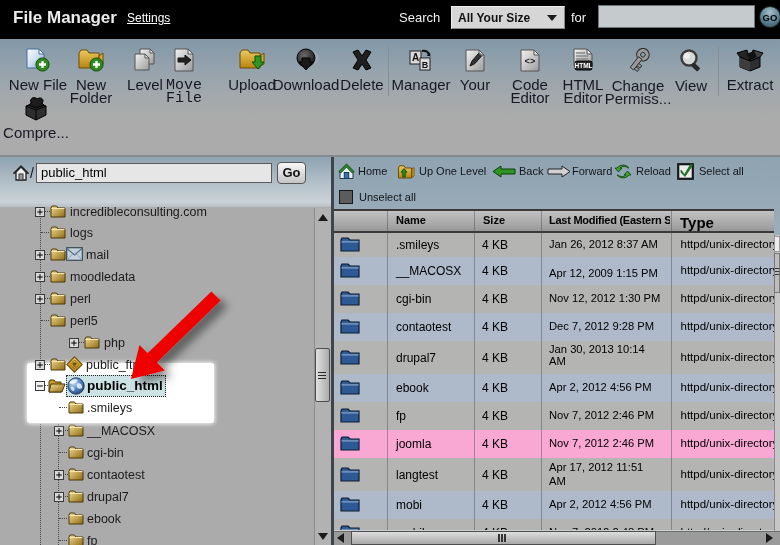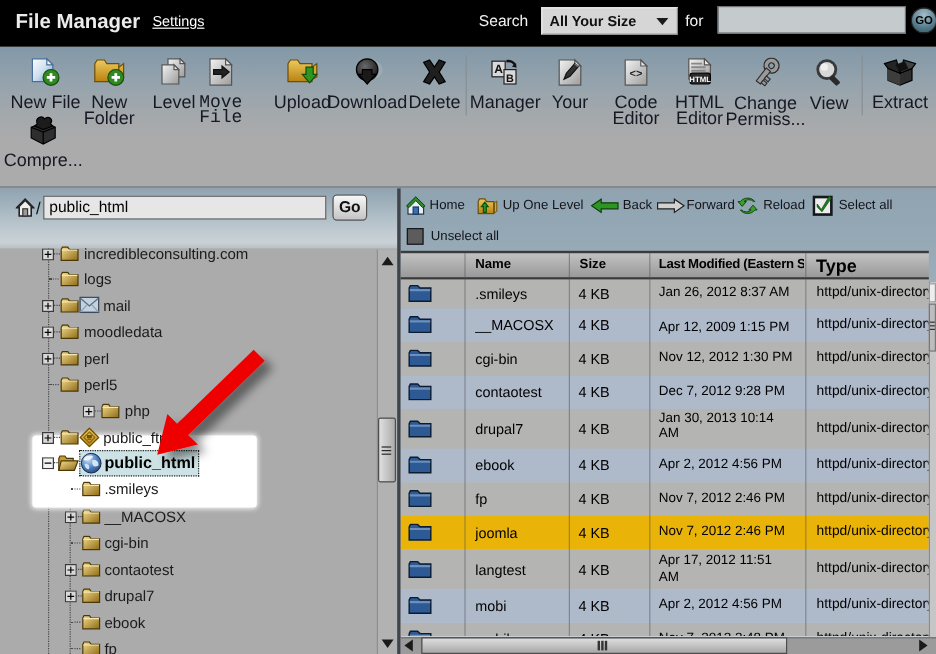--- a/index.html
+++ b/index.html
@@ -511,21 +511,21 @@
   </div>
 <div class="row" style="top:402px;height:28px;background:#b4b4b2;">
     <svg style="top:6px;" width="20" height="15" viewBox="0 0 20 15">
       <use href="#sym-bfold"></use>
     </svg>
     <span class="nm" style="top:7px;">fp</span>
     <span class="sz" style="top:7px;">4 KB</span>
     <span class="dt" style="top:7px;">Nov 7, 2012 2:46 PM</span>
     <span class="ty" style="top:7px;">httpd/unix-directory</span>
   </div>
-<div class="row" style="top:430px;height:28px;background:#eab308;">
+<div class="row" style="top:430px;height:28px;background:#f9a8d4;">
     <svg style="top:6px;" width="20" height="15" viewBox="0 0 20 15">
       <use href="#sym-bfold"></use>
     </svg>
     <span class="nm" style="top:7px;">joomla</span>
     <span class="sz" style="top:7px;">4 KB</span>
     <span class="dt" style="top:7px;">Nov 7, 2012 2:46 PM</span>
     <span class="ty" style="top:7px;">httpd/unix-directory</span>
   </div>
 <div class="row" style="top:458px;height:33px;background:#b4b4b2;">
     <svg style="top:9px;" width="20" height="15" viewBox="0 0 20 15">

